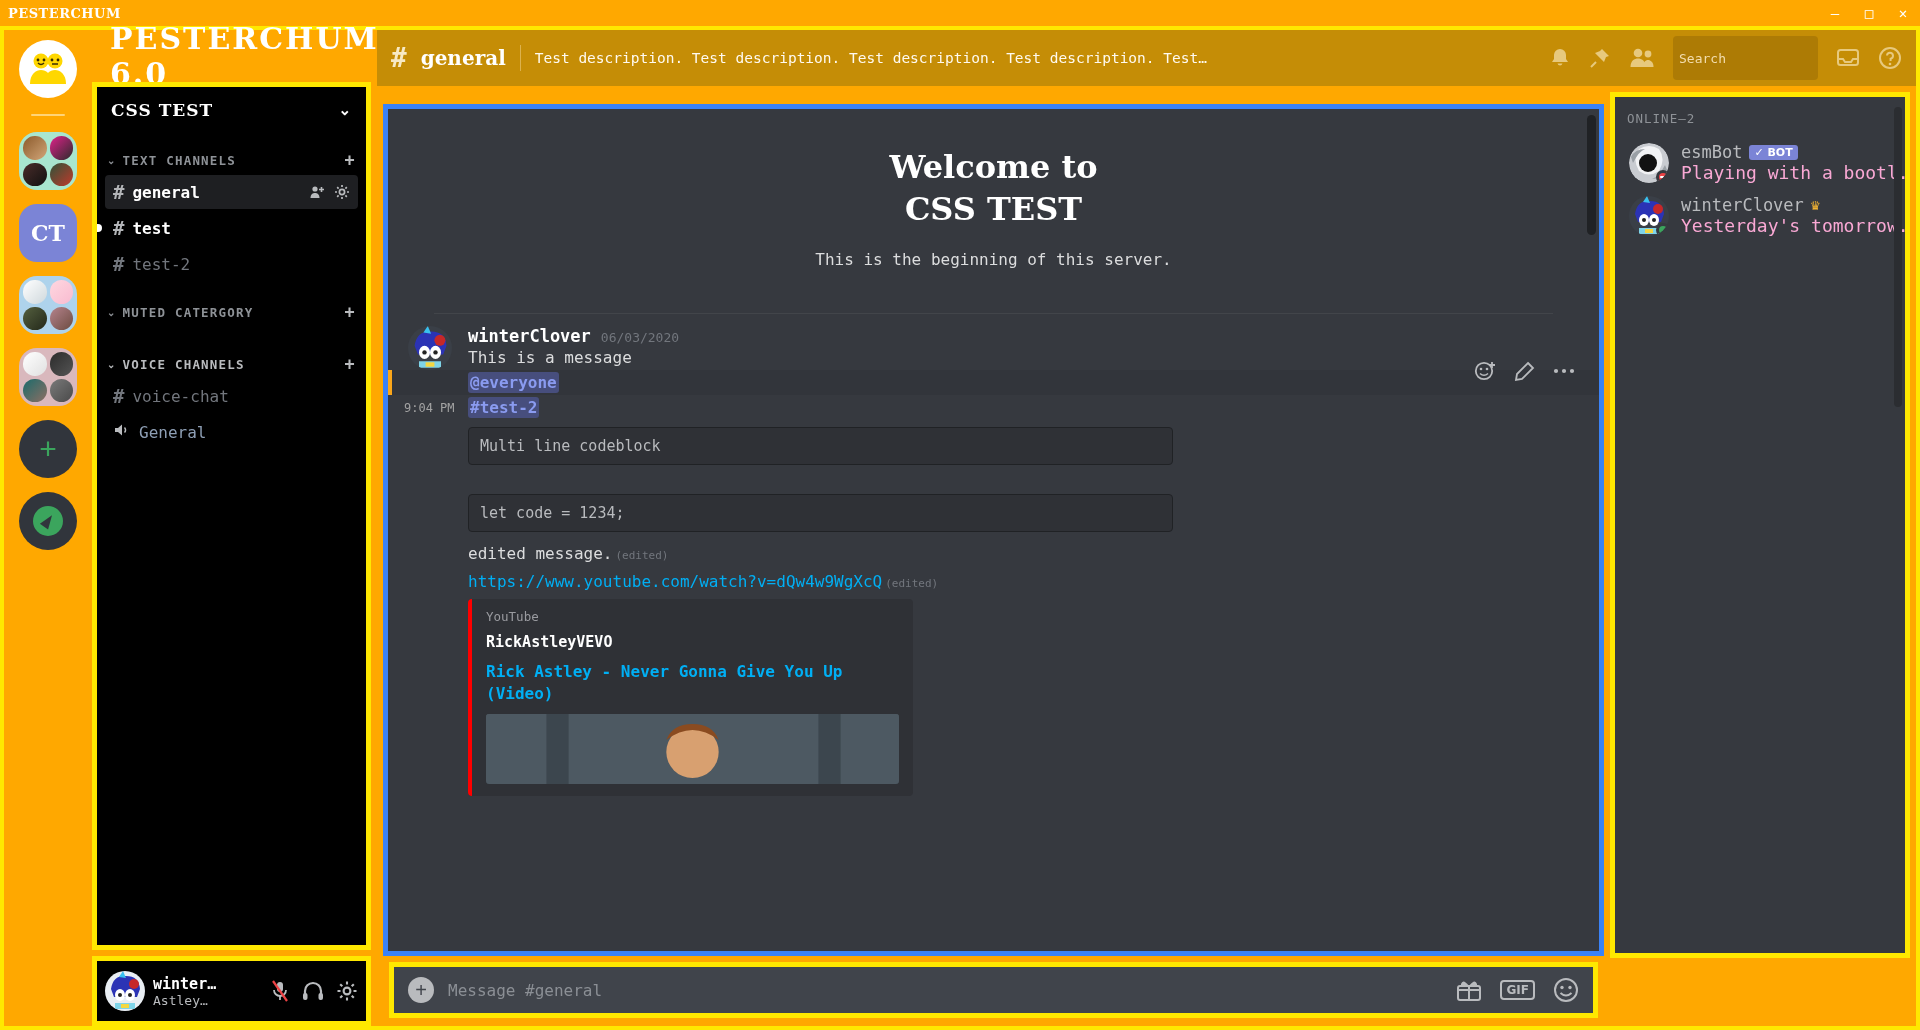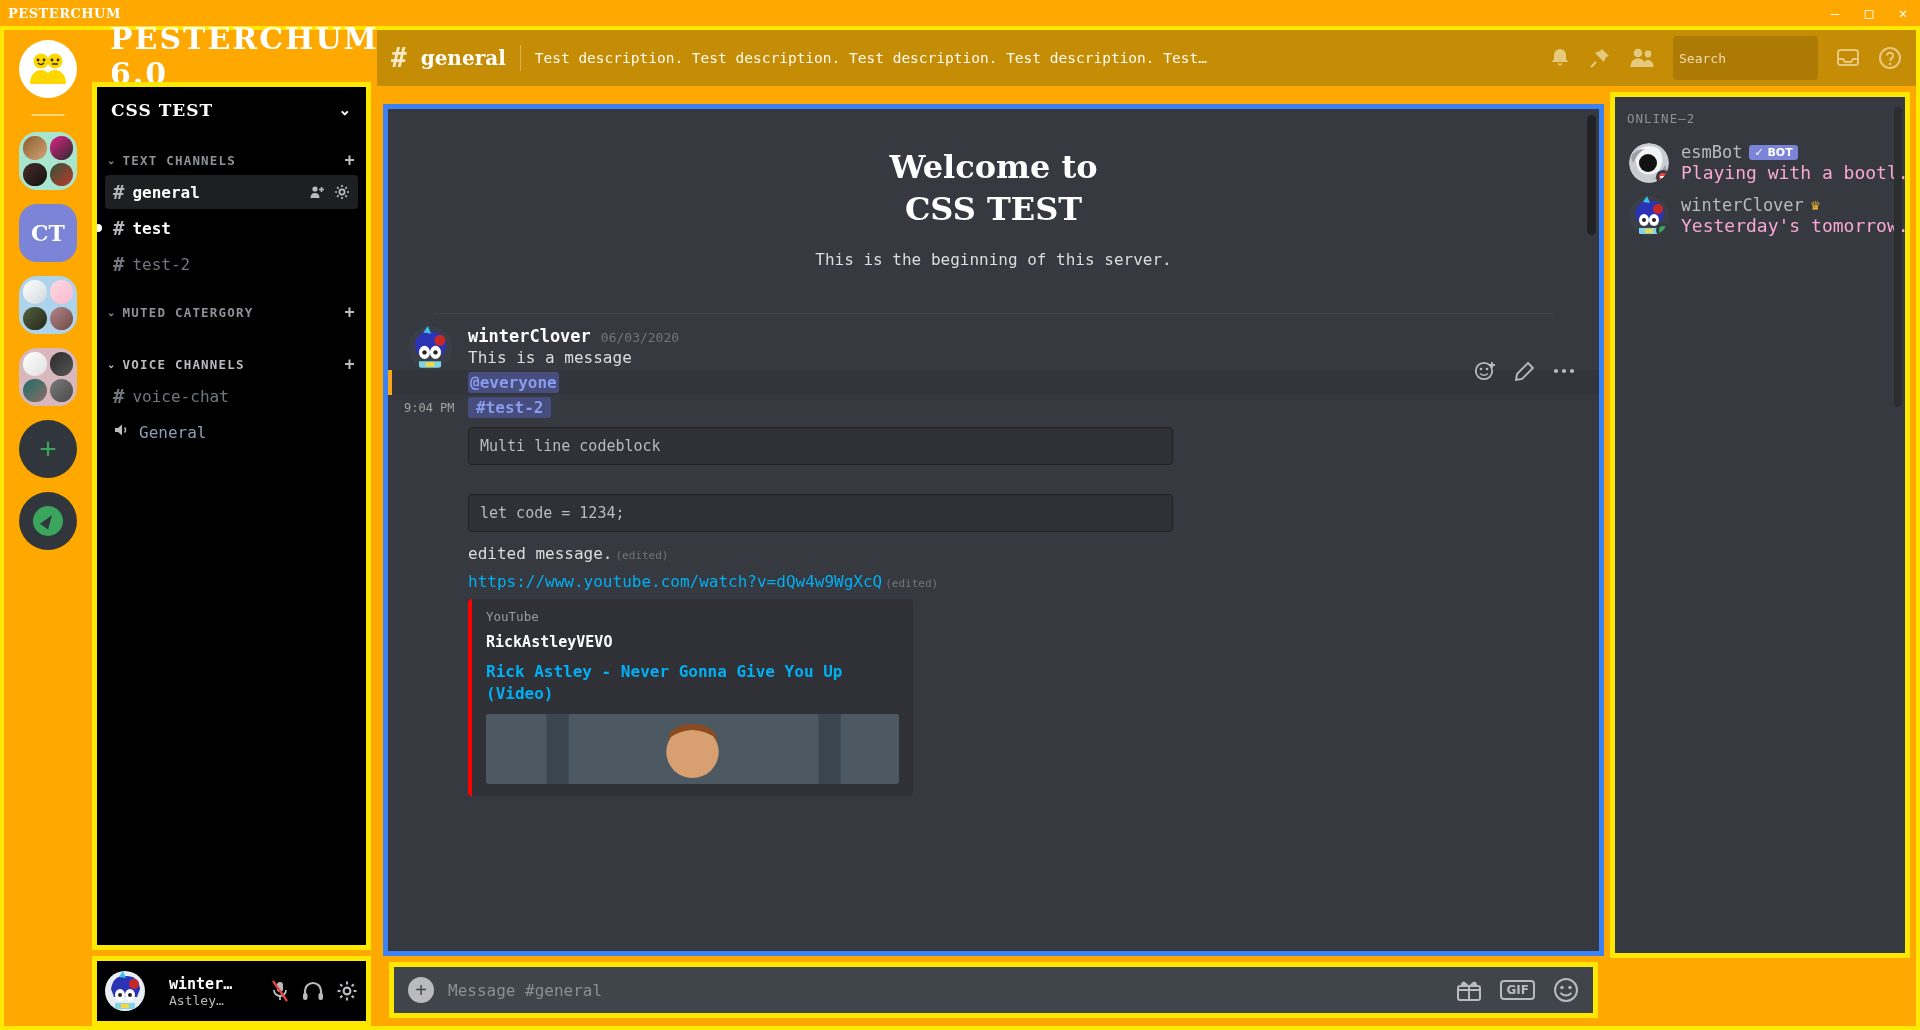--- a/index.html
+++ b/index.html
@@ -95,21 +95,21 @@
   .chan-row.active { background:#1e1f22; color:#ffffff; font-weight:bold; }
   .chan-row.active .hash { color:#b3b5b8; }
   .chan-row.unread { color:#ffffff; font-weight:bold; }
   .chan-row.unread .hash { color:#b3b5b8; }
   .unread-dot { position:absolute; left:-11px; width:8px; height:8px;
                 border-radius:50%; background:#ffffff; }
   .chan-actions { margin-left:auto; display:flex; gap:9px; align-items:center; color:#b9bbbe; }
   .spk { display:inline-block; margin-right:8px; }
   #user-panel {
     height:70px; flex:0 0 70px; background:#000000;
-    border:5px solid #FFE800; display:flex; align-items:center; padding:0 8px; gap:24px;
+    border:5px solid #FFE800; display:flex; align-items:center; padding:0 8px; gap:8px;
   }
   #user-panel .u-avatar { width:40px; height:40px; border-radius:50%; position:relative;
                           overflow:hidden; flex:0 0 40px; }
   #user-panel .u-meta { display:flex; flex-direction:column; justify-content:center; min-width:0; }
   #user-panel .u-name { color:#ffffff; font-size:15px; font-weight:bold; white-space:nowrap; }
   #user-panel .u-sub { color:#b9bbbe; font-size:13px; white-space:nowrap; }
   #user-panel .u-icons { margin-left:auto; display:flex; gap:12px; align-items:center; color:#b9bbbe; }
 
   
   #main-col { flex:1; display:flex; flex-direction:column; min-width:0; }
@@ -155,21 +155,21 @@
   .msg-time { color:#72767d; font-size:13px; }
   .msg-text { color:#dcddde; font-size:16px; line-height:1.5; }
 
   .msg-row { position:relative; padding:3px 20px 3px 80px; }
   .msg-row.mention { background:#3e3a32; }
   .msg-row.mention::before { content:""; position:absolute; left:0; top:0; bottom:0;
                              width:4px; background:#faa61a; }
   .msg-row.hovered { background:#32353b; }
   .mention-pill { color:#8a9bf0; background:#474e7d; padding:1px 2px; border-radius:3px;
                   font-size:16px; font-weight:bold; }
-  .chan-link { color:#8a9bf0; background:#474e7d; padding:1px 8px; border-radius:3px;
+  .chan-link { color:#8a9bf0; background:#474e7d; padding:1px 2px; border-radius:3px;
                font-size:16px; font-weight:bold; }
   .row-time { position:absolute; left:16px; top:6px; color:#a3a3a3; font-size:12px; }
   .hover-actions { position:absolute; right:24px; top:-10px; display:flex; gap:18px;
                    align-items:center; color:#b9bbbe; font-size:19px; }
   .inline-code { background:#2f3136; color:#dcddde; border-radius:3px; padding:1px 3px;
                  font-size:15px; }
   .block-code { background:#2f3136; border:1px solid #202225; border-radius:4px;
                 color:#b9bbbe; padding:9px 11px; font-size:15px; margin:4px 0; max-width:705px; }
   .edited-tag { color:#72767d; font-size:11px; margin-left:3px; }
   .link { color:#00aff4; font-size:16px; text-decoration:none; }

